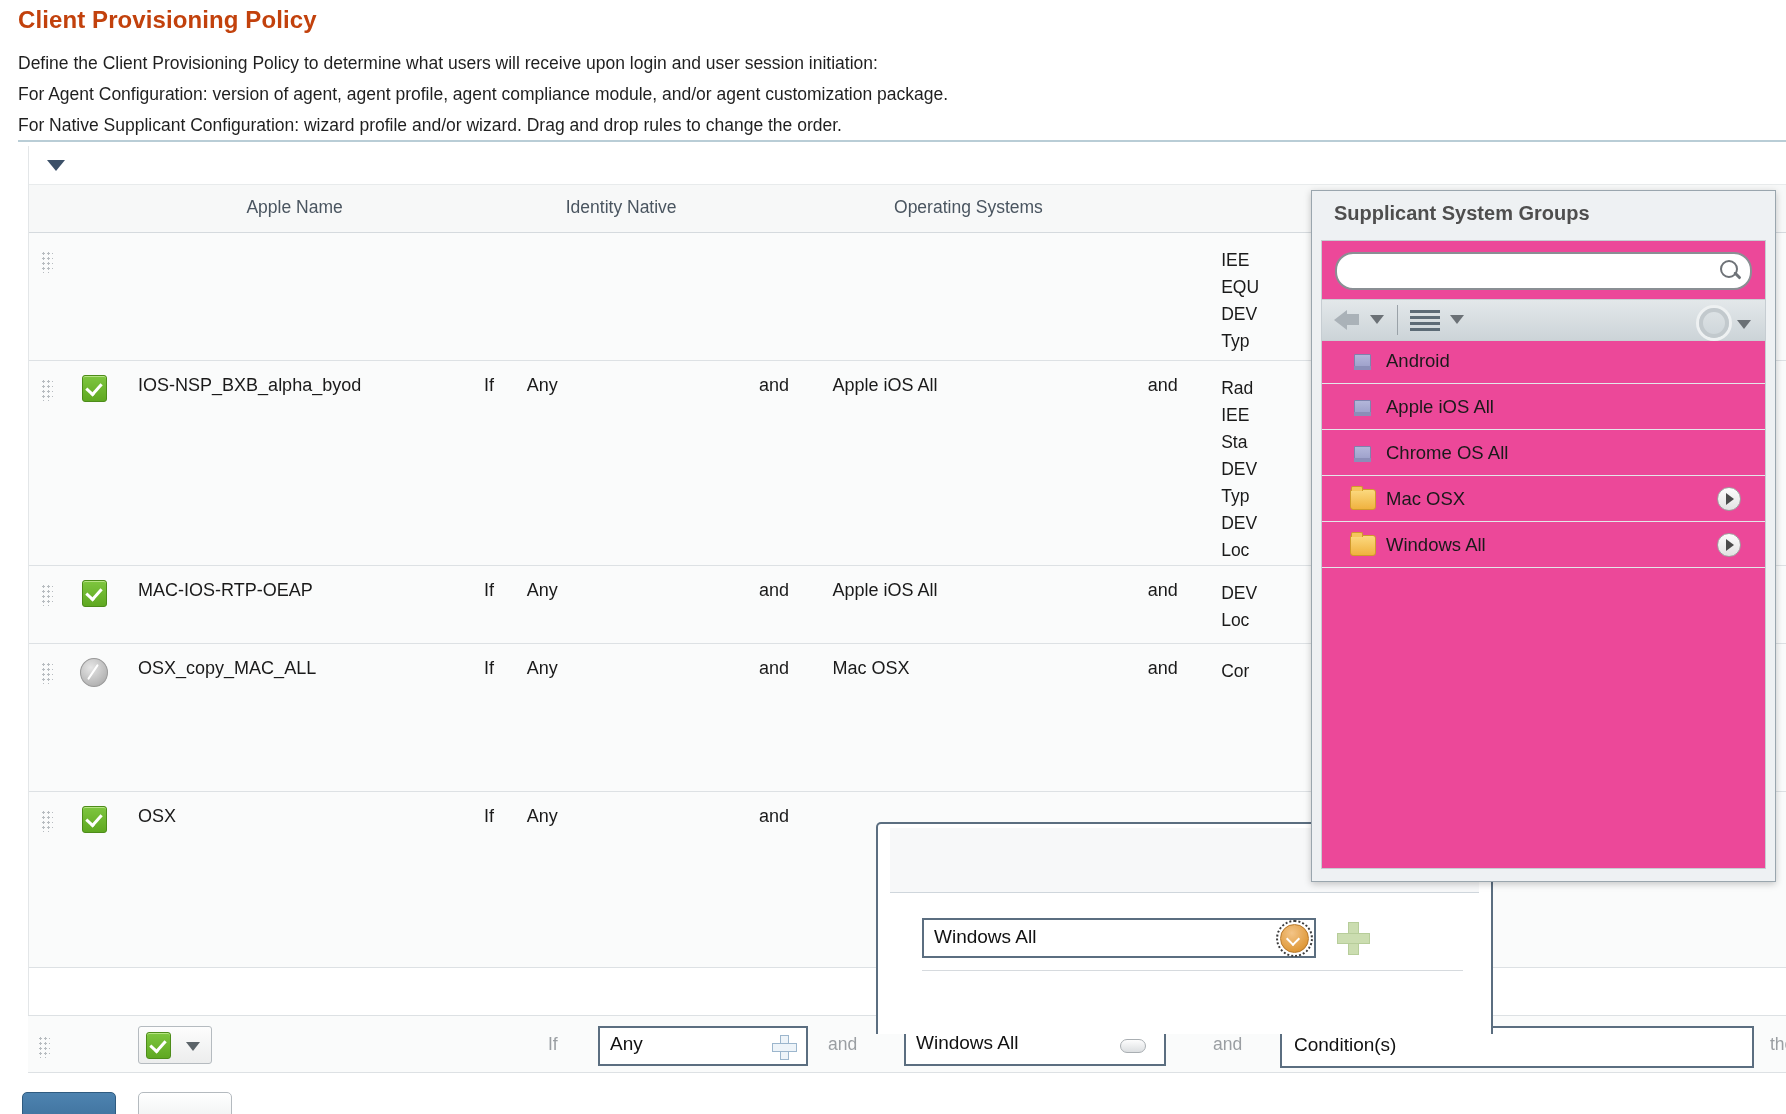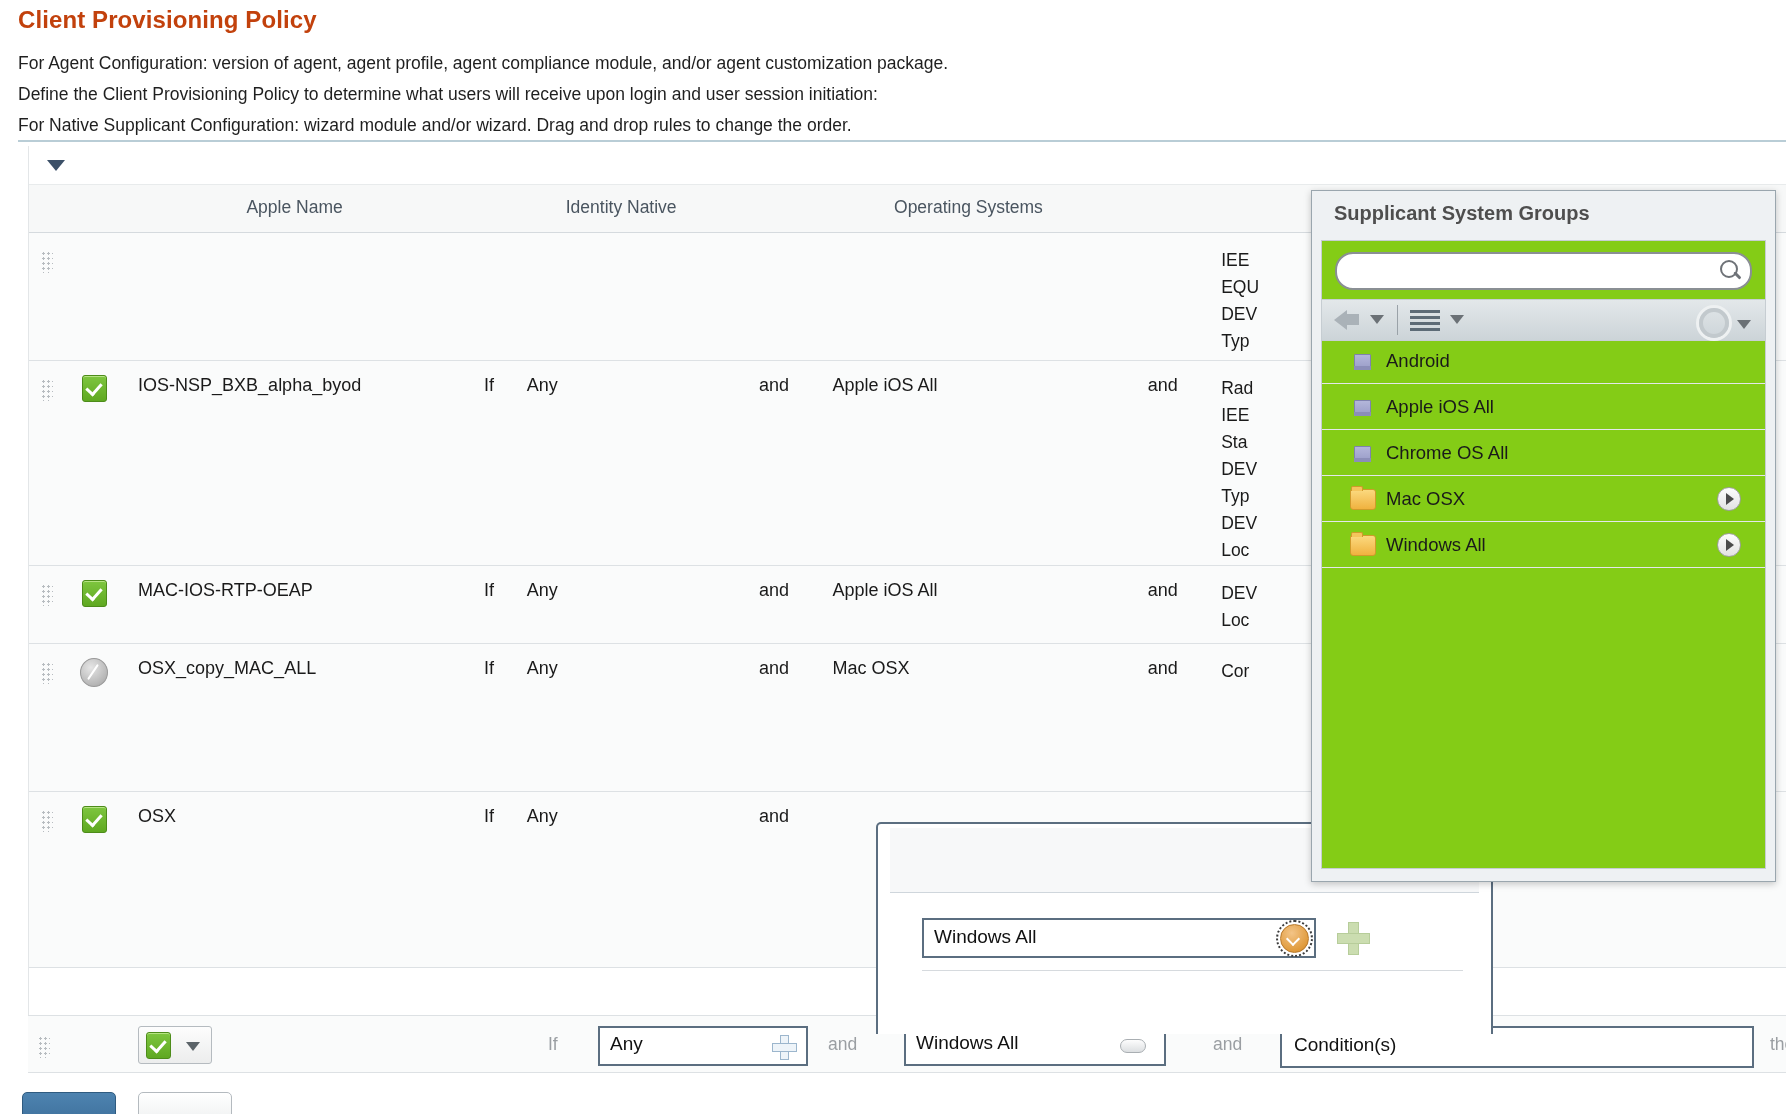--- a/index.html
+++ b/index.html
@@ -137,21 +137,21 @@
     background: #eef1f3;
     border: 1px solid #9aa6ae;
     box-shadow: 0 2px 7px rgba(0,0,0,.22);
   }
   .osg-title {
     font-size: 20px; font-weight: bold; color: #4e4e4e;
     padding: 11px 0 10px 22px;
   }
   .osg-body {
     position: absolute; left: 9px; right: 9px; top: 49px; bottom: 12px;
-    background: #84cc16; border: 1px solid #c6cdd2;
+    background: #ec4899; border: 1px solid #c6cdd2;
   }
   .osg-search-wrap { padding: 11px 13px 9px 13px; }
   .osg-search {
     position: relative;
     height: 34px;
     border: 2px solid #8a8f94;
     border-radius: 18px;
     background: #ffffff;
   }
   .osg-search input {
@@ -386,23 +386,23 @@
     color: #3a3a3a; font-size: 17px; text-align: center; line-height: 34px;
     vertical-align: top;
   }
 </style>
 </head>
 <body>
 
 <div class="page-head">
   <h1 class="page-title">Client Provisioning Policy</h1>
   <div class="page-desc">
+    <div>Define the Client Provisioning Policy to determine what users will receive upon login and user session initiation:</div>
     <div>For Agent Configuration: version of agent, agent profile, agent compliance module, and/or agent customization package.</div>
-    <div>Define the Client Provisioning Policy to determine what users will receive upon login and user session initiation:</div>
-    <div>For Native Supplicant Configuration: wizard module and/or wizard. Drag and drop rules to change the order.</div>
+    <div>For Native Supplicant Configuration: wizard profile and/or wizard. Drag and drop rules to change the order.</div>
   </div>
 </div>
 
 <div class="panel">
   <div class="panel-inner">
 
     <div class="collapse-row">
       <div class="collapse-tri"></div>
     </div>
 

